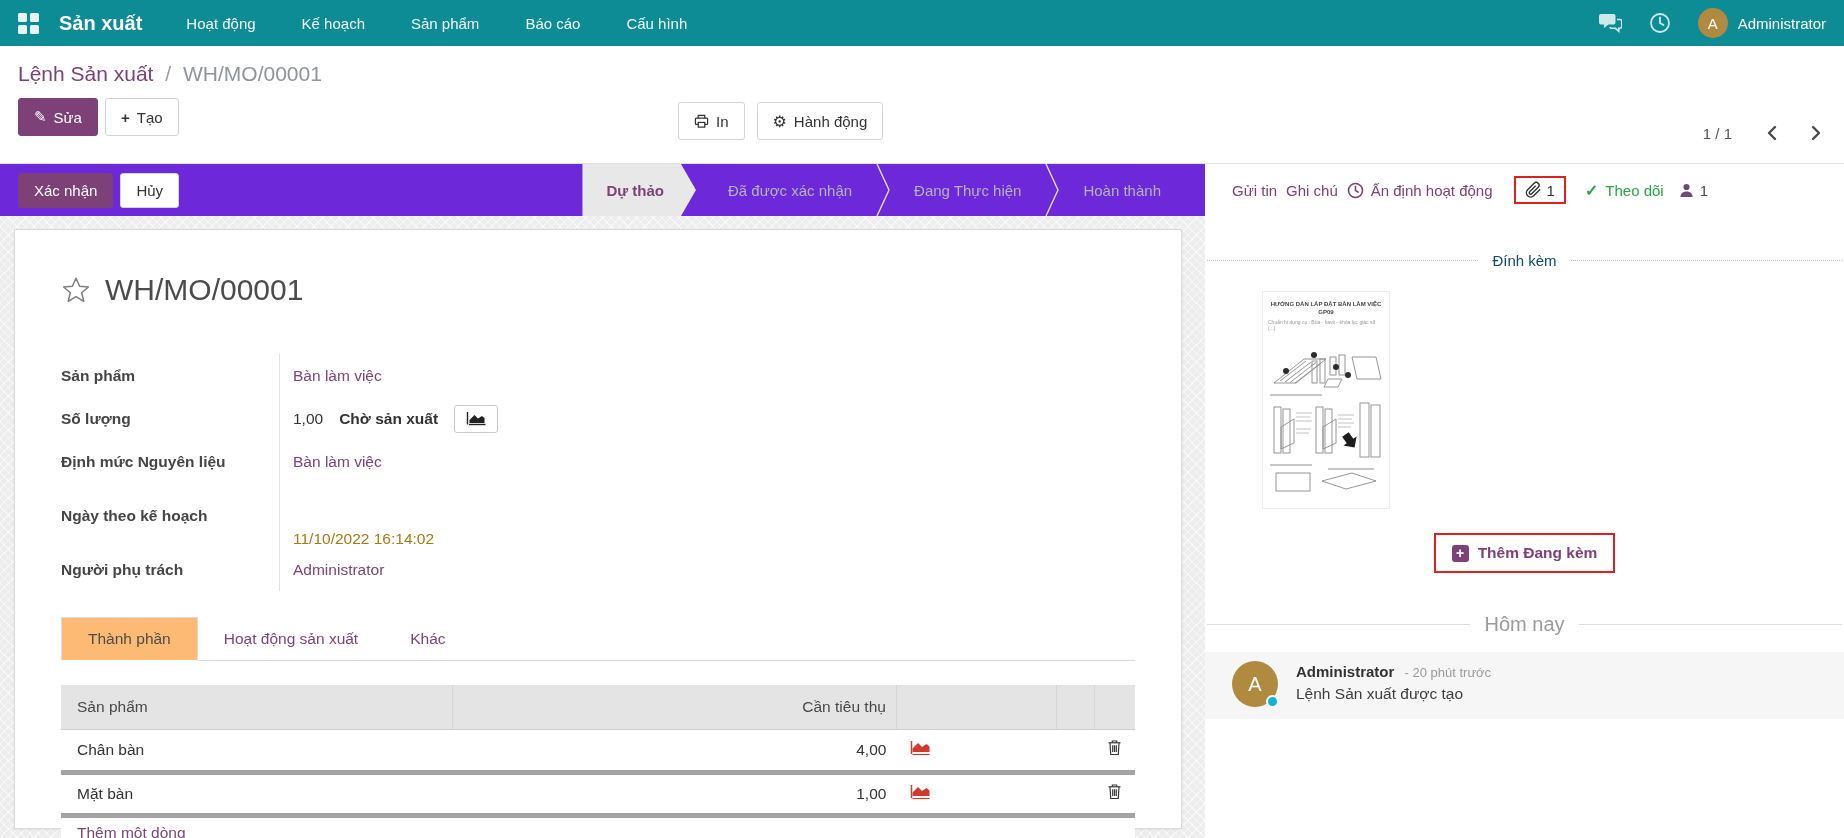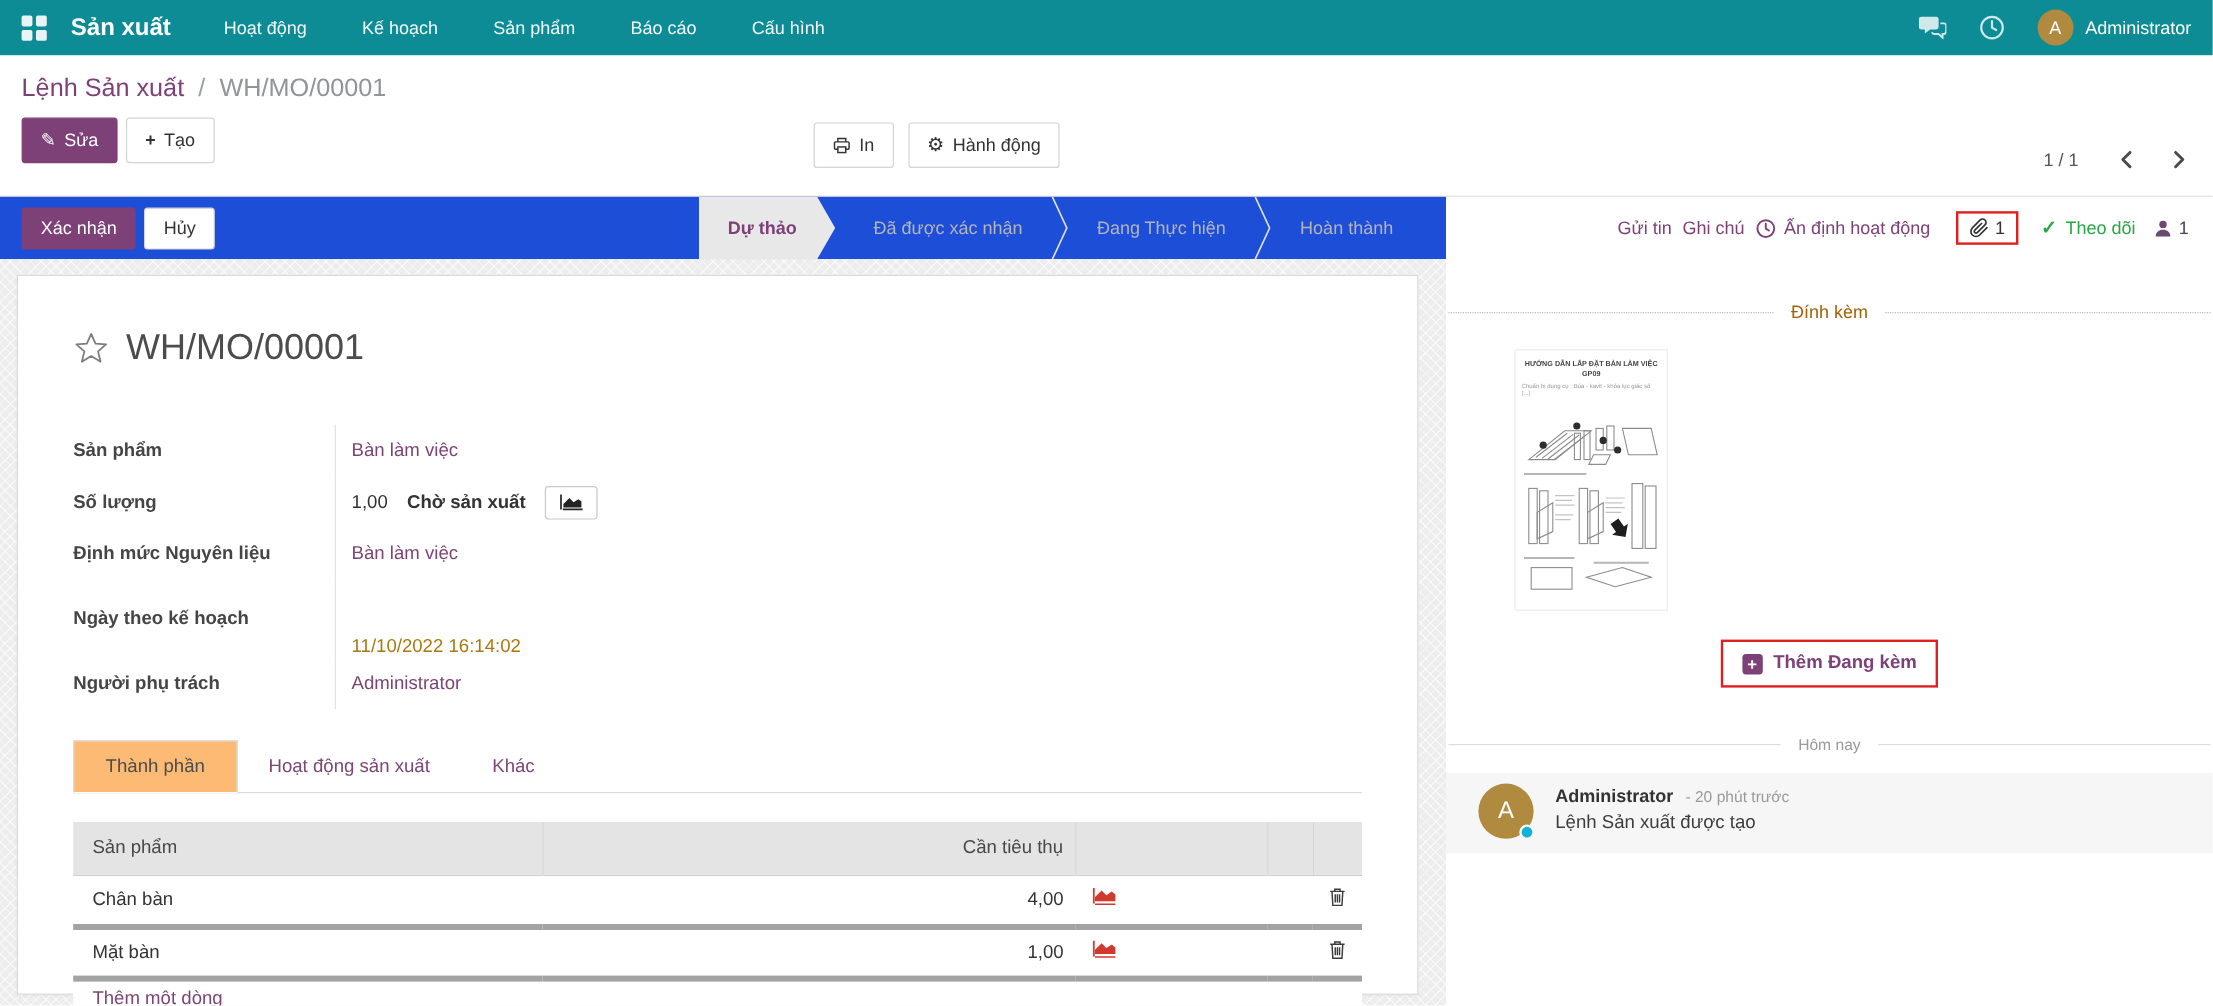--- a/index.html
+++ b/index.html
@@ -34,21 +34,21 @@
   .btn{height:38px; padding:0 15px; font-size:15px; font-family:inherit; border-radius:3px; border:1px solid #d4d4d4; background:#fff; color:#333; display:inline-flex; align-items:center; gap:7px; cursor:pointer;}
   .btn-primary{background:var(--primary); border-color:var(--primary); color:#fff;}
   .center-buttons{position:absolute; left:678px; top:56px; display:flex; gap:12px;}
   .pager{position:absolute; right:22px; top:68px; height:38px; display:flex; align-items:center; gap:34px;}
   .pager-text{font-size:15px; color:#555;}
   .pager-nav{display:flex; gap:34px;}
   .pager-nav span{cursor:pointer; display:flex; align-items:center;}
   
   .workspace{display:flex; height:675px;}
   .left-pane{width:1205px; flex-shrink:0; display:flex; flex-direction:column; border-top:1px solid #e2e2e2;}
-  .statusbar{height:52px; background:#1d4ed8; display:flex; align-items:center; flex-shrink:0; padding-left:18px;}
+  .statusbar{height:52px; background:#6d28d9; display:flex; align-items:center; flex-shrink:0; padding-left:18px;}
   .status-btns{display:flex; gap:7px;}
   .btn-sm{height:35px;}
   .stages{margin-left:auto; margin-right:20px; display:flex; align-items:stretch; height:52px; font-size:15px; color:#b4b4bd;}
   .stage{display:flex; align-items:center; padding:0 24px; cursor:pointer; white-space:nowrap;}
   .stage.active{background:#e8e8e8; color:var(--primary); font-weight:700; padding:0 32px 0 24px; margin-right:8px;
     clip-path:polygon(0 0, calc(100% - 15px) 0, 100% 50%, calc(100% - 15px) 100%, 0 100%);}
   .stage-sep{display:flex; align-items:center;}
   
   .sheet-bg{flex:1; background-color:#ededed;
     background-image:repeating-linear-gradient(45deg, rgba(255,255,255,.55) 0 1px, transparent 1px 6px),
@@ -79,31 +79,31 @@
   .o-list th.col-chart{width:160px;} .o-list th.col-spacer{width:38px;} .o-list th.col-trash{width:41px;}
   .o-list td{height:43px; border-bottom:5px solid #a3a3a3; background:#fff;}
   .o-list td.cell-product{padding-left:16px; color:#333;}
   .o-list td.cell-qty{text-align:right; padding-right:10px; color:#333;}
   .o-list td.cell-chart{padding-left:14px;}
   .o-list td.cell-trash{text-align:center;}
   .o-list tr.add-row td{height:34px; color:var(--link); cursor:pointer; border-bottom:1px solid #e6e6e6;}
   .icon-btn{cursor:pointer; display:inline-flex; align-items:center;}
   
   .chatter{flex:1; background:#fff; border-top:1px solid #e2e2e2; display:flex; flex-direction:column;}
-  .chatter-toolbar{height:52px; display:flex; align-items:center; gap:9px; padding:0 20px 0 27px; font-size:15px; flex-shrink:0;justify-content:flex-end;}
+  .chatter-toolbar{height:52px; display:flex; align-items:center; gap:9px; padding:0 20px 0 27px; font-size:15px; flex-shrink:0;}
   .ct-link{color:var(--primary); cursor:pointer; display:flex; align-items:center; gap:7px; white-space:nowrap;}
   .attach-annotation{border:2px solid var(--annotation); padding:3px 9px; display:flex; align-items:center; gap:5px; margin-left:12px;}
   .attach-btn{display:flex; align-items:center; gap:5px; cursor:pointer; color:#333;}
   .follow{color:var(--success); display:flex; align-items:center; gap:7px; cursor:pointer; margin-left:10px;}
   .check{font-weight:700; font-size:16px;}
   .followers{display:flex; align-items:center; gap:6px; color:#54405c; cursor:pointer; margin-left:6px;}
-  .divider{display:flex; align-items:center; gap:14px; color:#a16207; font-size:15px; padding:0 2px;}
+  .divider{display:flex; align-items:center; gap:14px; color:#0c4a6e; font-size:15px; padding:0 2px;}
   .divider .dot-line{flex:1; border-top:1px dotted #bdbdbd;}
   .divider .sol-line{flex:1; border-top:1px solid #ddd;}
-  .divider.today{color:#9a9a9a; font-size:13px;}
+  .divider.today{color:#9a9a9a; font-size:20px;}
   .attach-divider{margin-top:36px;}
   .thumb{margin:22px 0 0 57px; width:128px; height:218px; background:#fff; border:1px solid #ececec; cursor:pointer; padding:8px 5px 0;}
   .thumb-title{font-size:6px; font-weight:700; color:#444; text-align:center; line-height:8px;}
   .thumb-sub{font-size:5px; color:#999; margin-top:3px;}
   .add-attach-wrap{display:flex; justify-content:center; margin-top:24px;}
   .add-annotation{border:2px solid var(--annotation); padding:4px 6px;}
   .add-attach-btn{display:flex; align-items:center; gap:9px; color:var(--primary); font-size:15.5px; font-weight:700; cursor:pointer; padding:5px 10px;}
   .plus-sq{width:17px; height:17px; background:var(--primary); border-radius:3px; color:#fff; font-size:14px; font-weight:700; display:flex; align-items:center; justify-content:center;}
   .today{margin-top:40px;}
   .message{margin-top:16px; background:#f6f6f7; padding:9px 20px 12px 27px; display:flex; gap:18px;}

